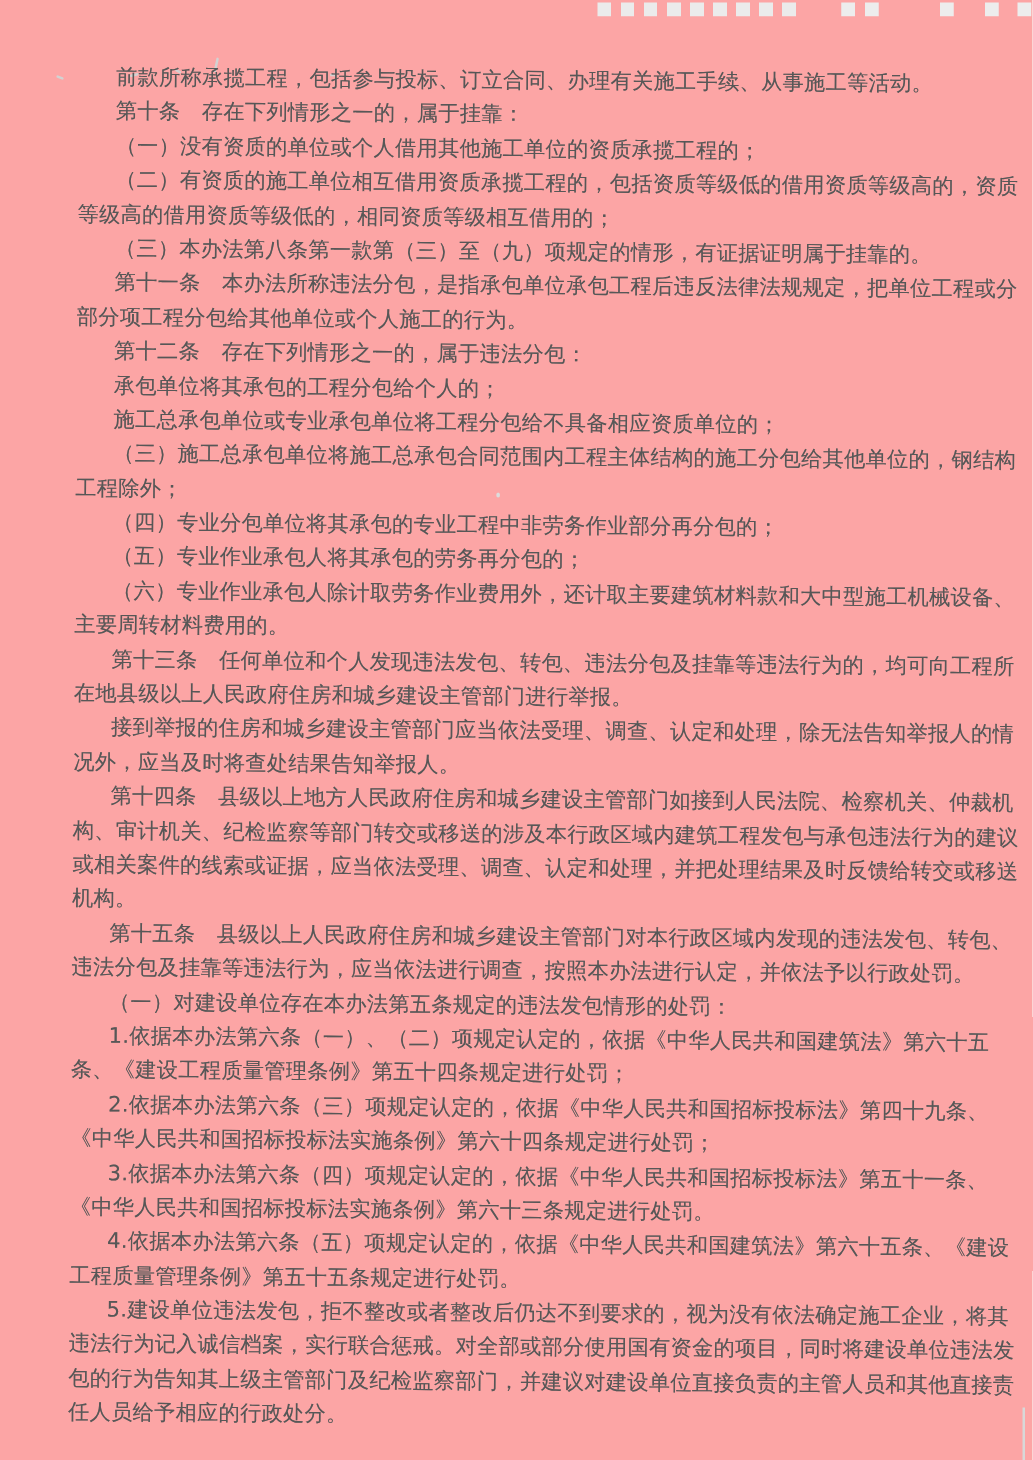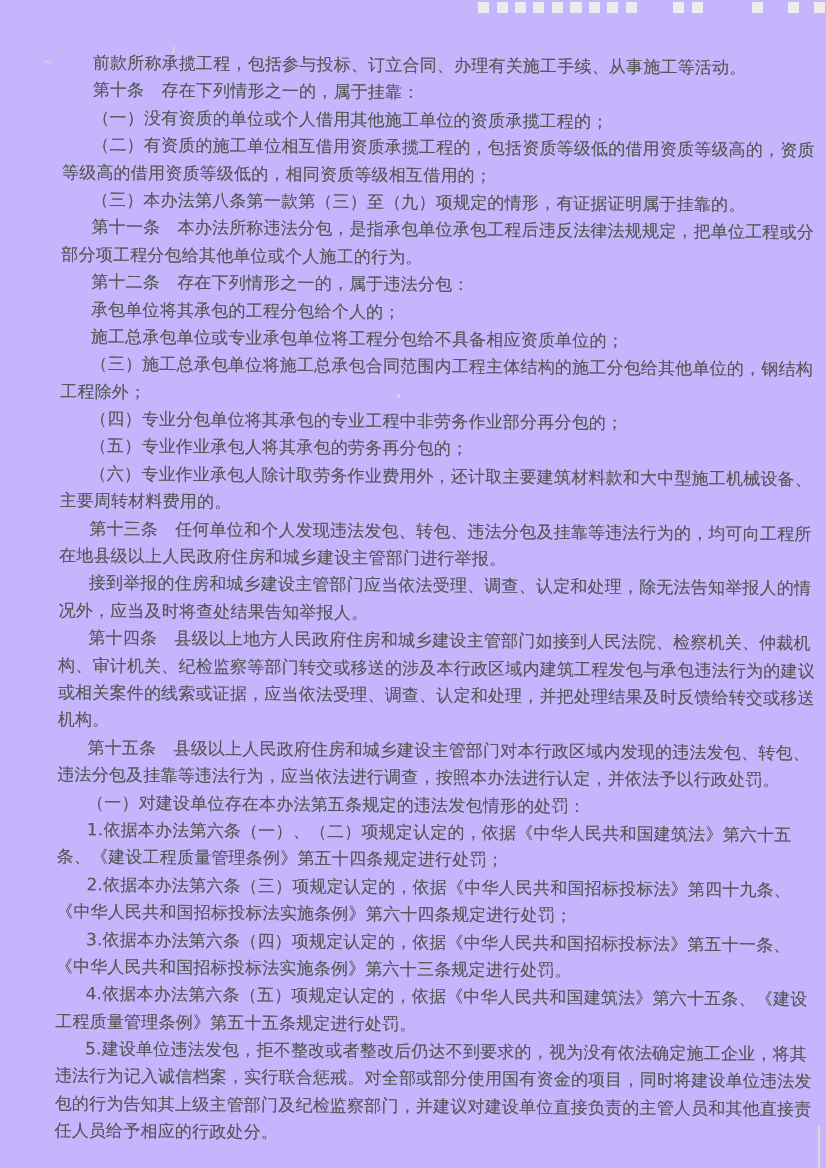--- a/index.html
+++ b/index.html
@@ -8,21 +8,21 @@
     width: 826px;
     height: 1168px;
     overflow: hidden;
     background: #fcfcfc;
     font-family: "DejaVu Sans", "Liberation Sans", sans-serif;
   }
   .scan-page {
     position: relative;
     width: 826px;
     height: 1168px;
-    background: #c4b5fd;
+    background: #fca5a5;
   }
   
   .page-text {
     position: absolute;
     left: 63px;
     top: 49px;
     width: 742px;
     transform: rotate(0.45deg);
     transform-origin: 0 0;
     color: #575757;

